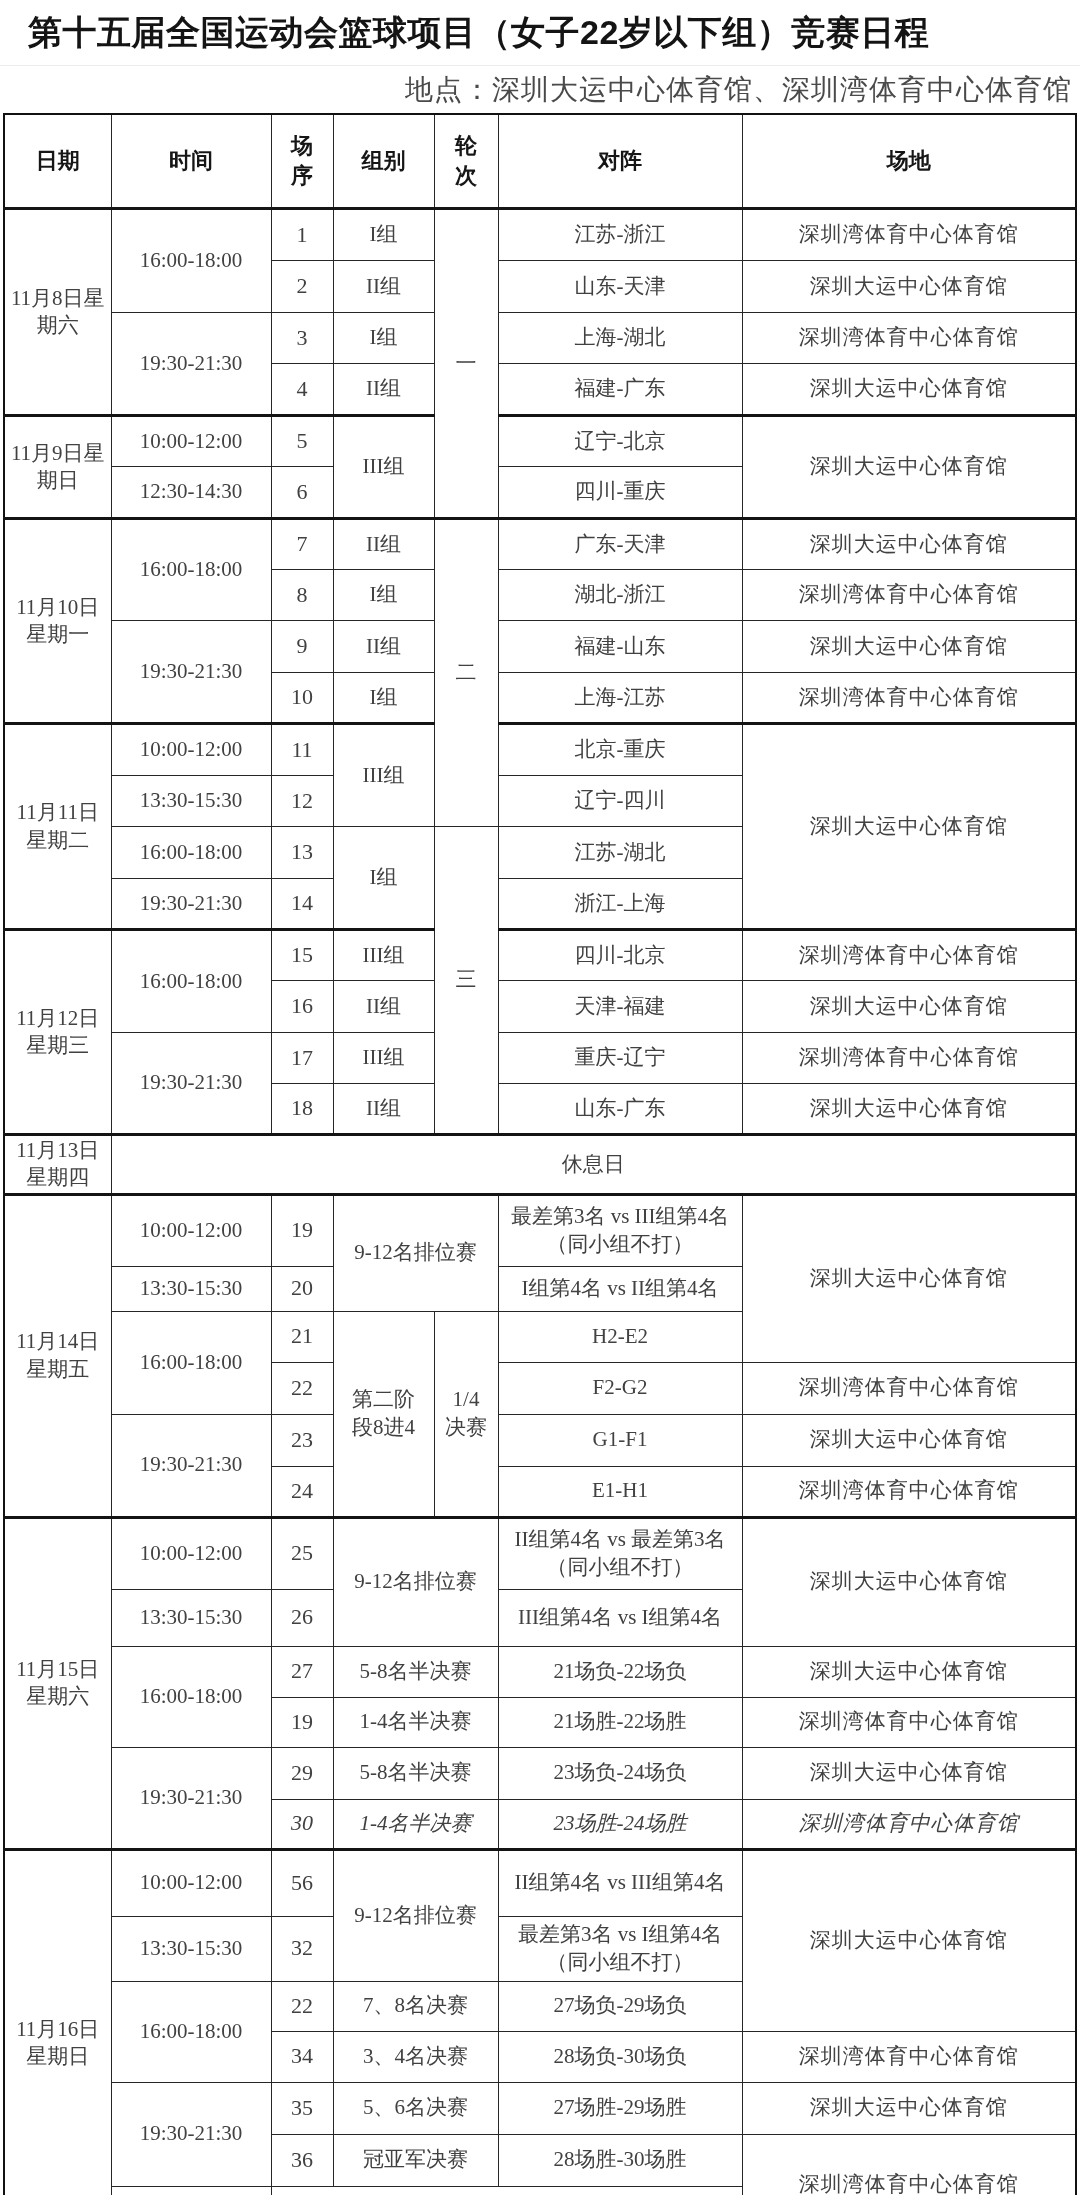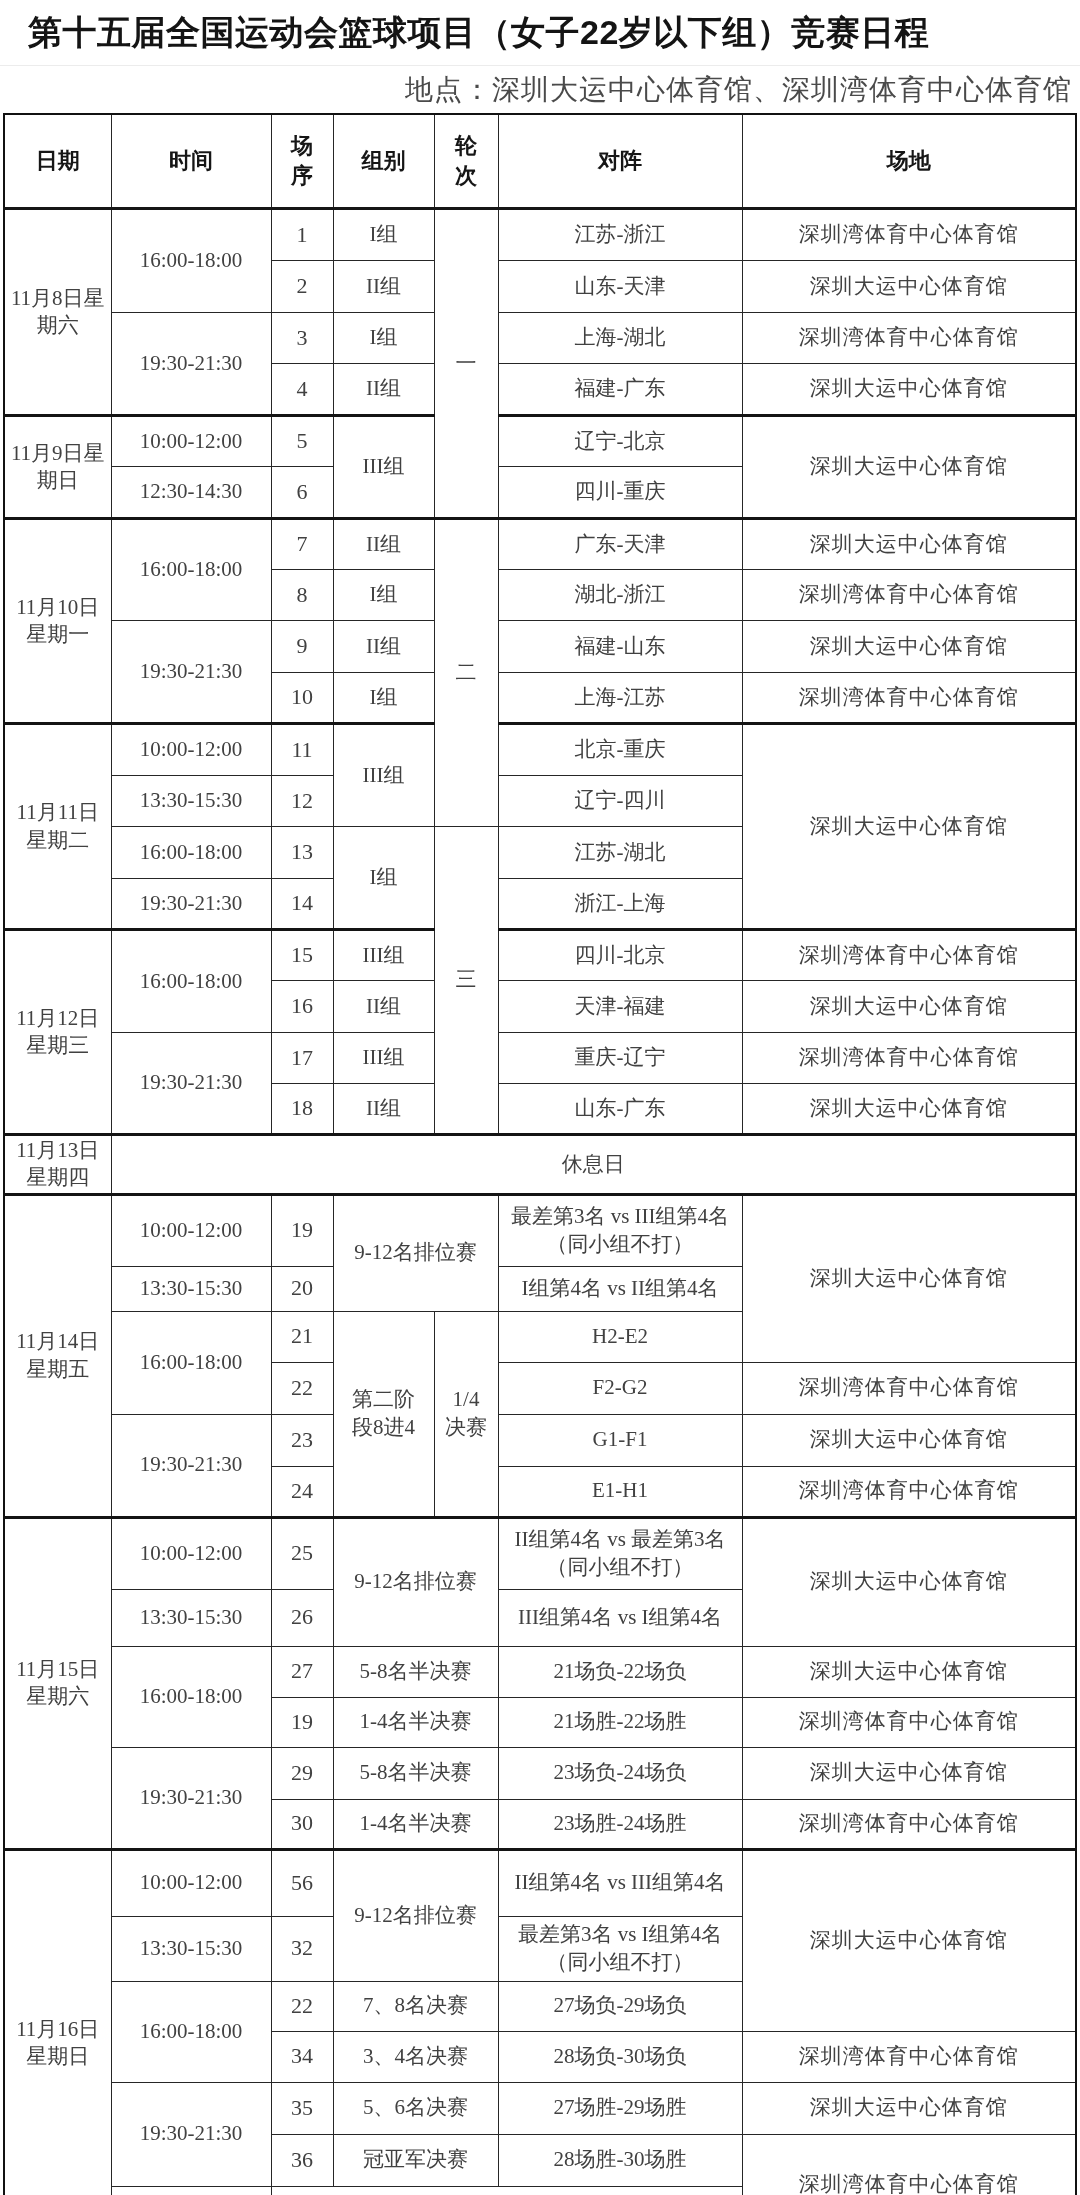--- a/index.html
+++ b/index.html
@@ -296,21 +296,21 @@
         <td class="matchup-cell">21场胜-22场胜</td>
         <td class="venue-cell">深圳湾体育中心体育馆</td>
       </tr>
       <tr style="height: 52px;">
         <td rowspan="2" class="time-cell">19:30-21:30</td>
         <td class="game-number-cell">29</td>
         <td colspan="2" class="stage-cell">5-8名半决赛</td>
         <td class="matchup-cell">23场负-24场负</td>
         <td class="venue-cell">深圳大运中心体育馆</td>
       </tr>
-      <tr style="height: 50px;">
+      <tr style="height: 50px; font-style: italic;">
         <td class="game-number-cell">30</td>
         <td colspan="2" class="stage-cell">1-4名半决赛</td>
         <td class="matchup-cell">23场胜-24场胜</td>
         <td class="venue-cell">深圳湾体育中心体育馆</td>
       </tr>
       <tr class="sep" style="height: 67px;">
         <td rowspan="7" class="date-cell">11月16日
 星期日</td>
         <td class="time-cell">10:00-12:00</td>
         <td class="game-number-cell">56</td>

